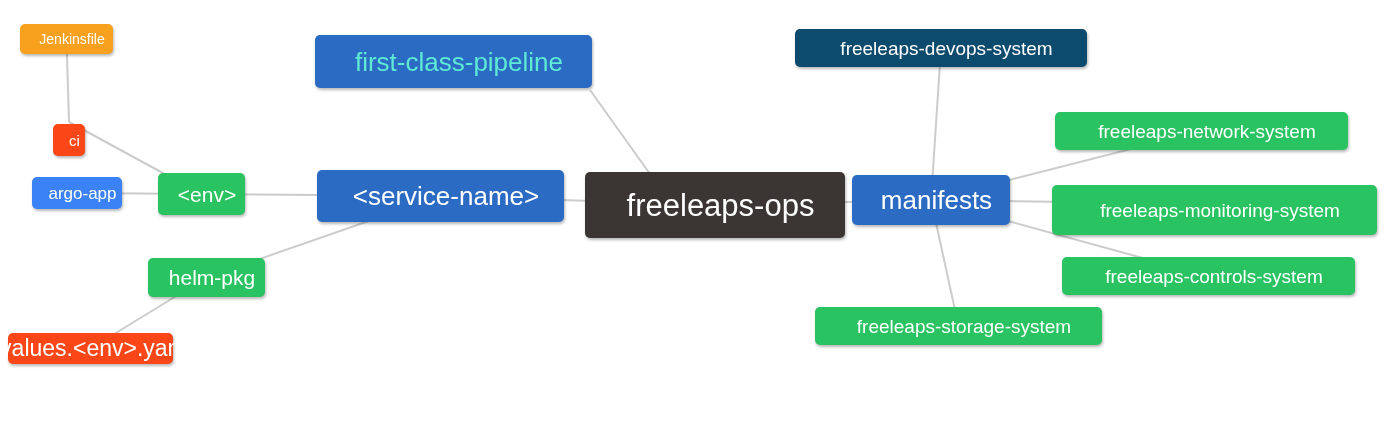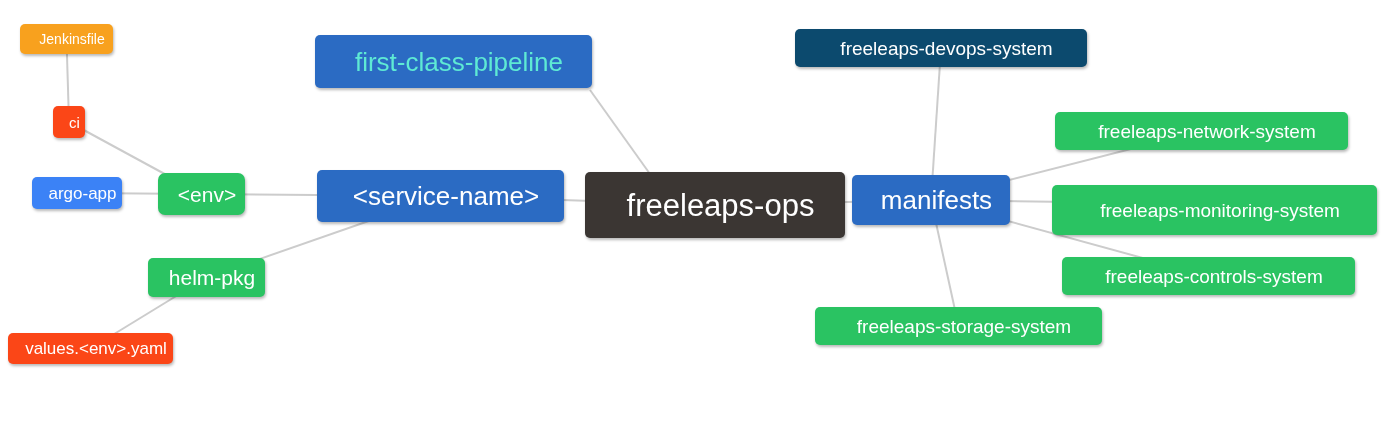--- a/index.html
+++ b/index.html
@@ -54,25 +54,25 @@
       <line x1="440.5" y1="196" x2="715" y2="205" stroke="#cccccc" stroke-width="2"></line>
       <line x1="715" y1="205" x2="931" y2="200" stroke="#cccccc" stroke-width="2"></line>
       <line x1="931" y1="200" x2="941" y2="48" stroke="#cccccc" stroke-width="2"></line>
       <line x1="931" y1="200" x2="1201.5" y2="131" stroke="#cccccc" stroke-width="2"></line>
       <line x1="931" y1="200" x2="1214.5" y2="204" stroke="#cccccc" stroke-width="2"></line>
       <line x1="931" y1="200" x2="1208.5" y2="276" stroke="#cccccc" stroke-width="2"></line>
       <line x1="931" y1="200" x2="958.5" y2="326" stroke="#cccccc" stroke-width="2"></line>
     </svg>
   <div id="nodes">
       <div class="node" style="left: 20px; top: 24px; width: 93px; height: 30px; font-size: 14px; background: rgb(248, 161, 30); color: rgb(255, 255, 255);">Jenkinsfile</div>
-      <div class="node" style="left: 53px; top: 106px; width: 32px; height: 32px; font-size: 15px; background: rgb(251, 70, 23); color: rgb(255, 255, 255);">ci</div>
+      <div class="node" style="left: 53px; top: 124px; width: 32px; height: 32px; font-size: 15px; background: rgb(251, 70, 23); color: rgb(255, 255, 255);">ci</div>
       <div class="node" style="left: 32px; top: 177px; width: 90px; height: 32px; font-size: 17px; background: #3b82f6; color: rgb(255, 255, 255);">argo-app</div>
-      <div class="node" style="left: 158px; top: 173px; width: 87px; height: 42px; font-size: 21px; background: rgb(42, 195, 98); color: rgb(255, 255, 255); border-radius: 7px;">&lt;env&gt;</div>
+      <div class="node" style="left: 158px; top: 173px; width: 87px; height: 42px; font-size: 21px; background: rgb(42, 195, 98); color: rgb(255, 255, 255);">&lt;env&gt;</div>
       <div class="node" style="left: 148px; top: 258px; width: 117px; height: 39px; font-size: 21px; background: rgb(42, 195, 98); color: rgb(255, 255, 255);">helm-pkg</div>
-      <div class="node" style="left: 8px; top: 333px; width: 165px; height: 31px; font-size: 17px; background: rgb(251, 70, 23); color: rgb(255, 255, 255);">values.&lt;env&gt;.yaml</div>
+      <div class="node" style="left: 8px; top: 333px; width: 165px; height: 31px; font-size: 23px; background: rgb(251, 70, 23); color: rgb(255, 255, 255);">values.&lt;env&gt;.yaml</div>
       <div class="node" style="left: 315px; top: 35px; width: 277px; height: 53px; font-size: 26px; background: rgb(43, 107, 195); color: #5eead4;">first-class-pipeline</div>
       <div class="node" style="left: 317px; top: 170px; width: 247px; height: 52px; font-size: 26px; background: rgb(43, 107, 195); color: rgb(255, 255, 255);">&lt;service-name&gt;</div>
       <div class="node" style="left: 585px; top: 172px; width: 260px; height: 66px; font-size: 31px; background: rgb(59, 54, 51); color: rgb(255, 255, 255);">freeleaps-ops</div>
       <div class="node" style="left: 852px; top: 175px; width: 158px; height: 50px; font-size: 26px; background: rgb(43, 107, 195); color: rgb(255, 255, 255);">manifests</div>
       <div class="node" style="left: 795px; top: 29px; width: 292px; height: 38px; font-size: 19px; background: #0c4a6e; color: rgb(255, 255, 255);">freeleaps-devops-system</div>
       <div class="node" style="left: 1055px; top: 112px; width: 293px; height: 38px; font-size: 19px; background: rgb(42, 195, 98); color: rgb(255, 255, 255);">freeleaps-network-system</div>
       <div class="node" style="left: 1052px; top: 185px; width: 325px; height: 50px; font-size: 19px; background: rgb(42, 195, 98); color: rgb(255, 255, 255);">freeleaps-monitoring-system</div>
       <div class="node" style="left: 1062px; top: 257px; width: 293px; height: 38px; font-size: 19px; background: rgb(42, 195, 98); color: rgb(255, 255, 255);">freeleaps-controls-system</div>
       <div class="node" style="left: 815px; top: 307px; width: 287px; height: 38px; font-size: 19px; background: rgb(42, 195, 98); color: rgb(255, 255, 255);">freeleaps-storage-system</div>
     </div>

